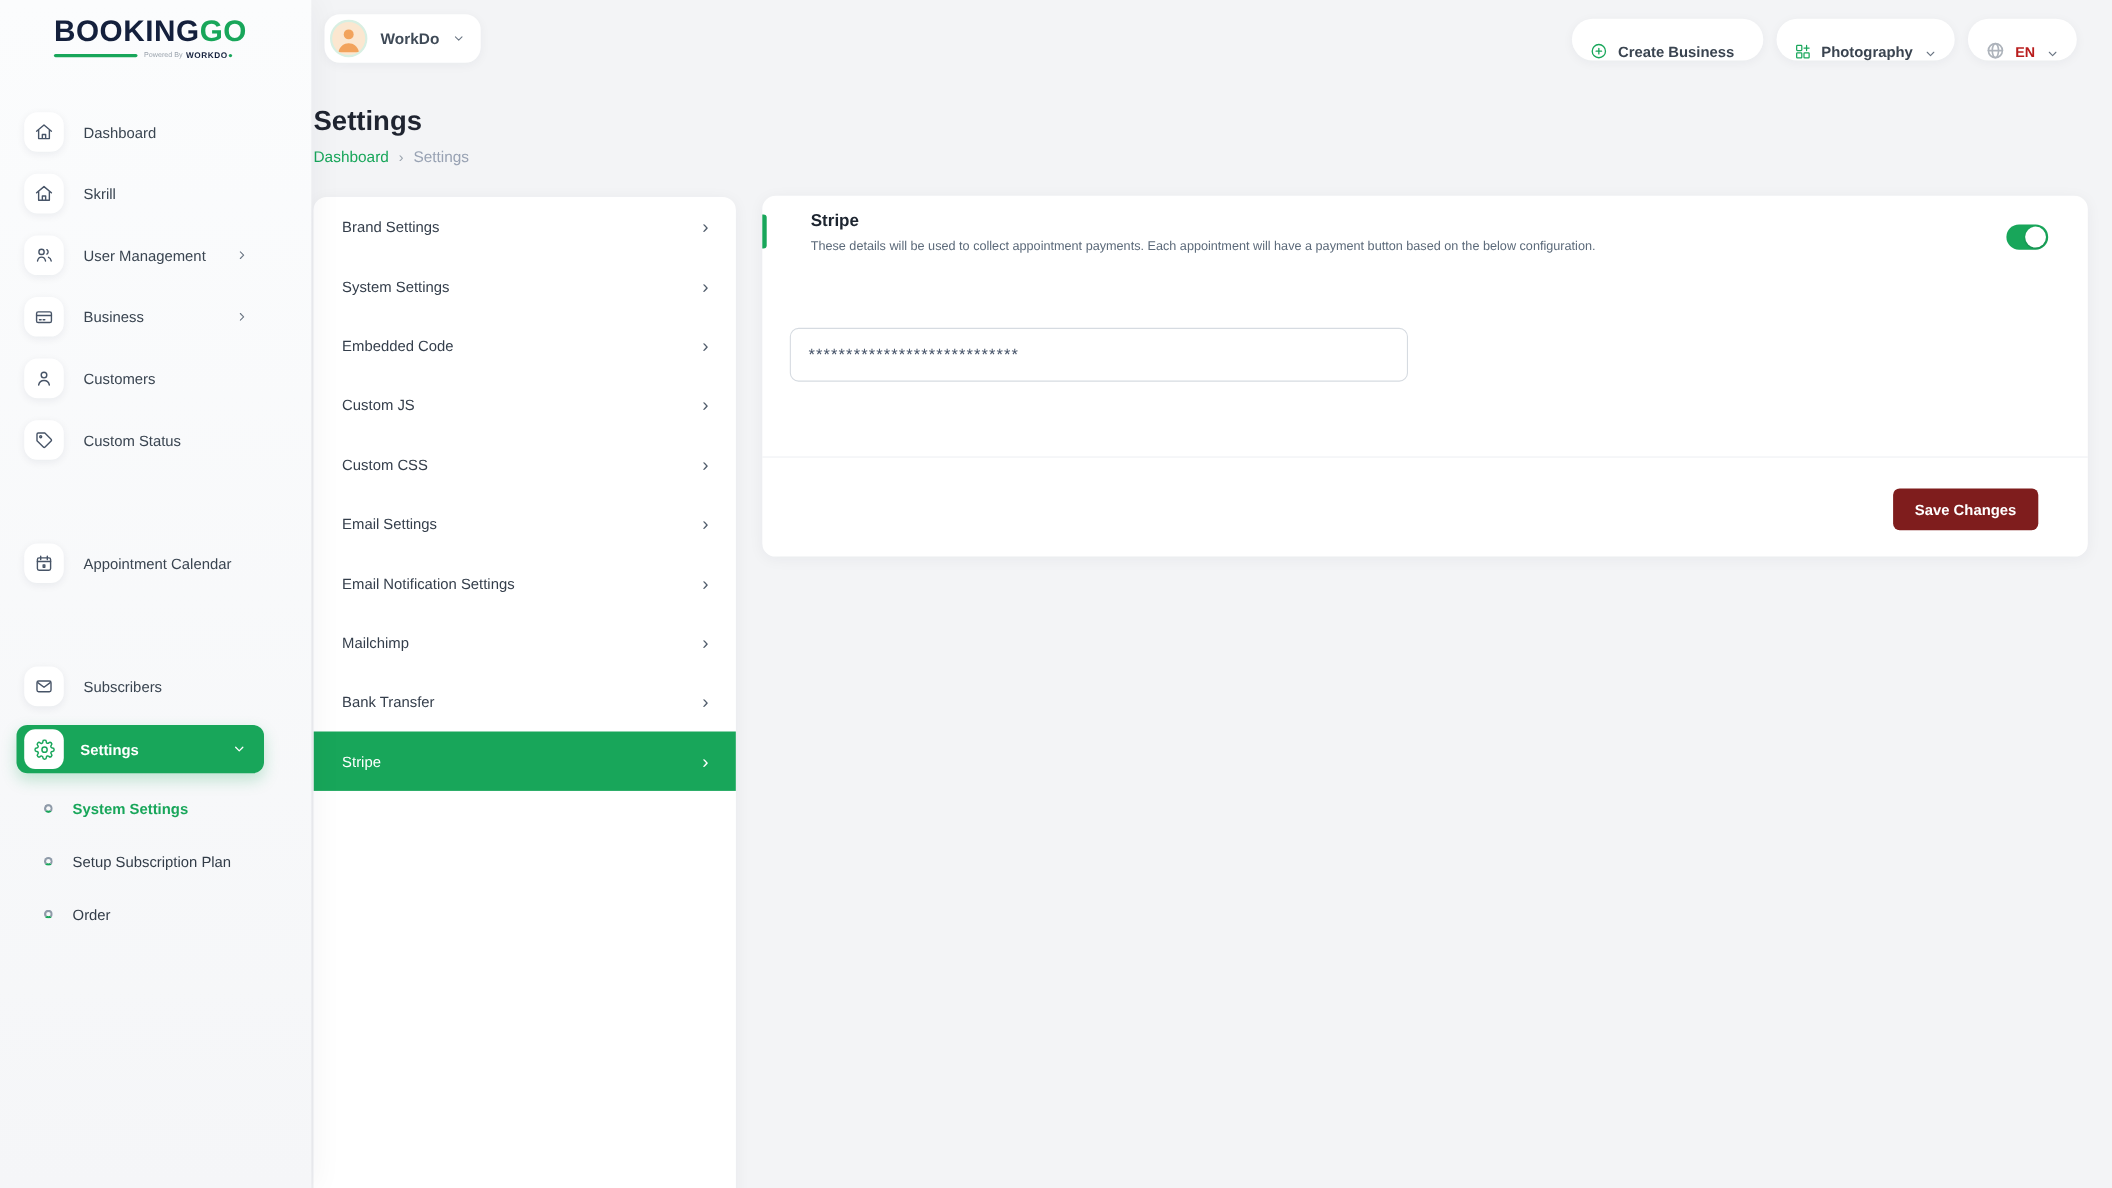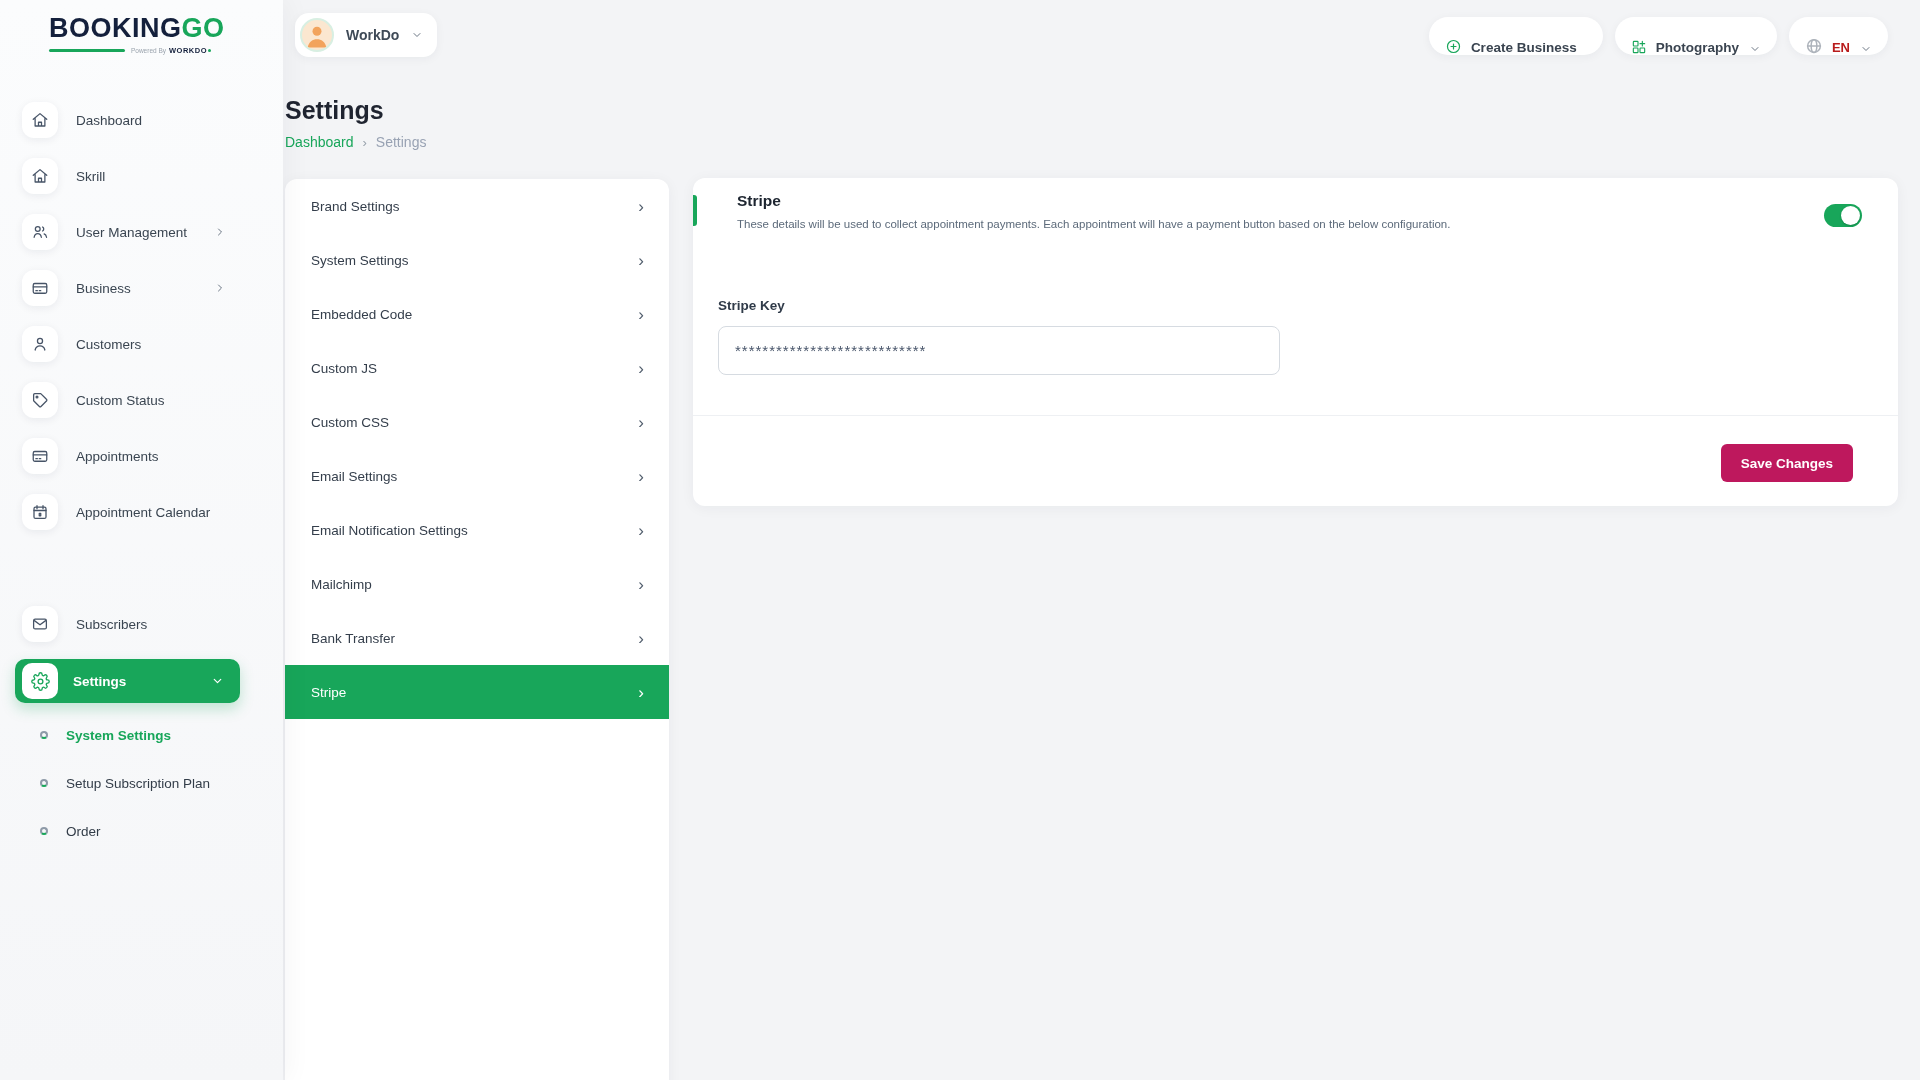--- a/index.html
+++ b/index.html
@@ -138,21 +138,21 @@
   }
   .text-input.focused {
     border:1.5px solid #2aab63;
     box-shadow:0 0 0 4px rgba(42,171,99,0.18);
   }
   .caret { width:1.5px; height:17px; background:#303b49; margin-left:1px; }
 
   .card-divider { position:absolute; left:0; top:237px; width:100%; height:1px; background:#eef0f3; }
   .save-btn {
     position:absolute; right:45px; top:266px; height:38px; padding:0 20px;
-    background:#be185d; border:none; border-radius:6px;
+    background:#7f1d1d; border:none; border-radius:6px;
     color:#ffffff; font-size:13.5px; font-weight:600;
     font-family:"Liberation Sans", sans-serif;
     display:flex; align-items:center; cursor:pointer;
   }
 
   .st { stroke:#475467; stroke-width:1.7; fill:none; stroke-linecap:round; stroke-linejoin:round; }
   .stg { stroke:#18a65a; stroke-width:1.7; fill:none; stroke-linecap:round; stroke-linejoin:round; }
   .stgray { stroke:#6b7684; stroke-width:2; fill:none; stroke-linecap:round; stroke-linejoin:round; }
   .stwhite { stroke:#ffffff; stroke-width:2.2; fill:none; stroke-linecap:round; stroke-linejoin:round; }
 </style>
@@ -222,29 +222,20 @@
   <div class="nav-item" style="top:372px">
     <span class="nav-icon-box">
       <svg width="18" height="18" viewBox="0 0 24 24">
           <path class="st" d="M20.6 13.3l-7.3 7.3a1.5 1.5 0 0 1-2.1 0L3.5 13V5a1.5 1.5 0 0 1 1.5-1.5h8l7.6 7.6a1.5 1.5 0 0 1 0 2.2z"></path>
           <circle class="st" cx="8" cy="8" r="1.2"></circle>
         </svg>
     </span>
     <span class="nav-label">Custom Status</span>
   </div>
 
-  <div class="nav-item" style="top:428px">
-    <span class="nav-icon-box">
-      <svg width="18" height="18" viewBox="0 0 24 24">
-          <rect class="st" x="3" y="6" width="18" height="13" rx="2"></rect>
-          <path class="st" d="M3 10.5h18M6.5 15.5h2M11 15.5h2"></path>
-        </svg>
-    </span>
-    <span class="nav-label">Appointments</span>
-  </div>
 
   <div class="nav-item" style="top:484px">
     <span class="nav-icon-box">
       <svg width="18" height="18" viewBox="0 0 24 24">
           <rect class="st" x="4" y="5.5" width="16" height="15" rx="2"></rect>
           <path class="st" d="M8 3.5v4M16 3.5v4M4 10h16M11 14h2v3h-2z"></path>
         </svg>
     </span>
     <span class="nav-label">Appointment Calendar</span>
   </div>
@@ -417,21 +408,20 @@
 <section class="stripe-card">
   <span class="accent-bar"></span>
   <h2 class="stripe-title">Stripe</h2>
   <p class="stripe-desc">These details will be used to collect appointment payments. Each appointment will have a payment button based on the below configuration.</p>
 
   <div class="toggle">
     <span class="toggle-knob"></span>
   </div>
 
   <div class="field-col col1">
-    <label class="field-label">Stripe Key</label>
     <div class="text-input" role="textbox">
       <span>****************************</span>
     </div>
   </div>
 
 
   <div class="card-divider"></div>
   <button class="save-btn">Save Changes</button>
 </section>
 

